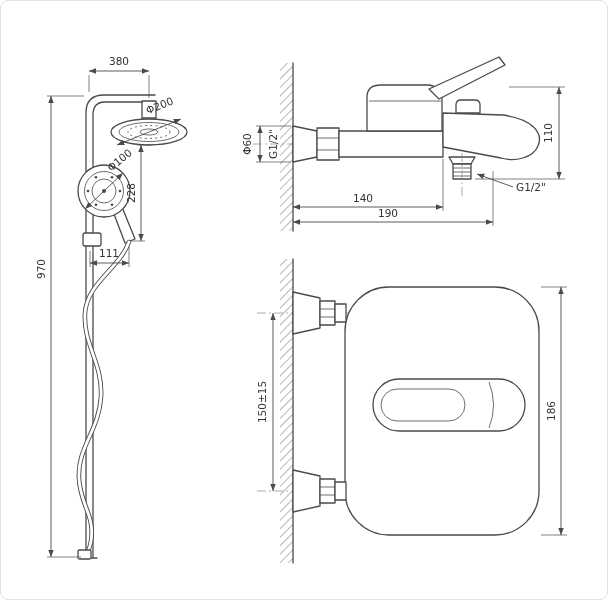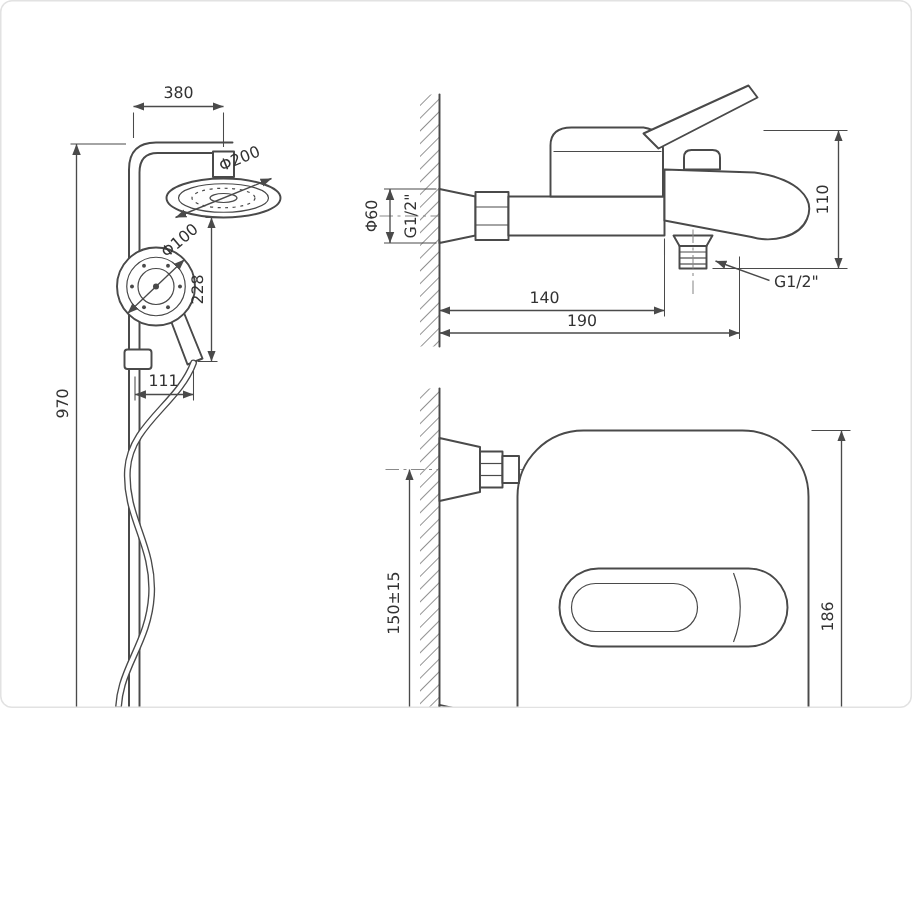--- a/index.html
+++ b/index.html
@@ -1,16 +1,16 @@
 <!DOCTYPE html>
 <html><head>
 <meta charset="utf-8">
 <style>
   html,body{margin:0;padding:0;background:#fff}
-  .canvas{position:relative;width:608px;height:472px;background:#fff;border:1px solid #e2e2e2;
+  .canvas{position:relative;width:608px;height:600px;background:#fff;border:1px solid #e2e2e2;
           border-radius:8px;box-sizing:border-box;overflow:hidden;
           font-family:"DejaVu Sans",sans-serif}
   svg{display:block}
   .ln{stroke:#4a4a4a;stroke-width:1.3;fill:none;stroke-linecap:round;stroke-linejoin:round}
   .shape{stroke:#4a4a4a;stroke-width:1.3;fill:#ffffff;stroke-linejoin:round}
   .thin{stroke:#4a4a4a;stroke-width:.8;fill:none}
   .dim{stroke:#4a4a4a;stroke-width:.9;fill:none}
   .ext{stroke:#4a4a4a;stroke-width:.7;fill:none}
   .cl{stroke:#8a8a8a;stroke-width:.7;fill:none;stroke-dasharray:9 3 2 3}
   .hoseO{stroke:#4a4a4a;stroke-width:4.6;fill:none;stroke-linecap:round}

